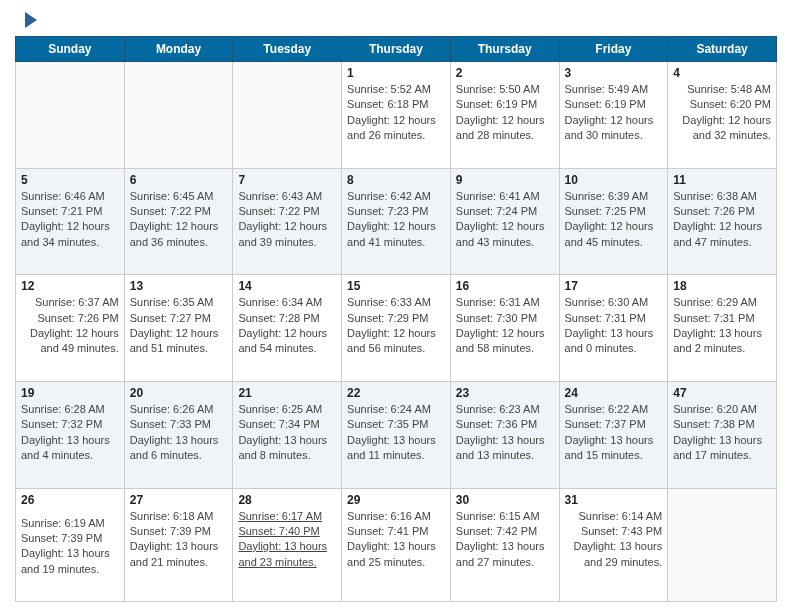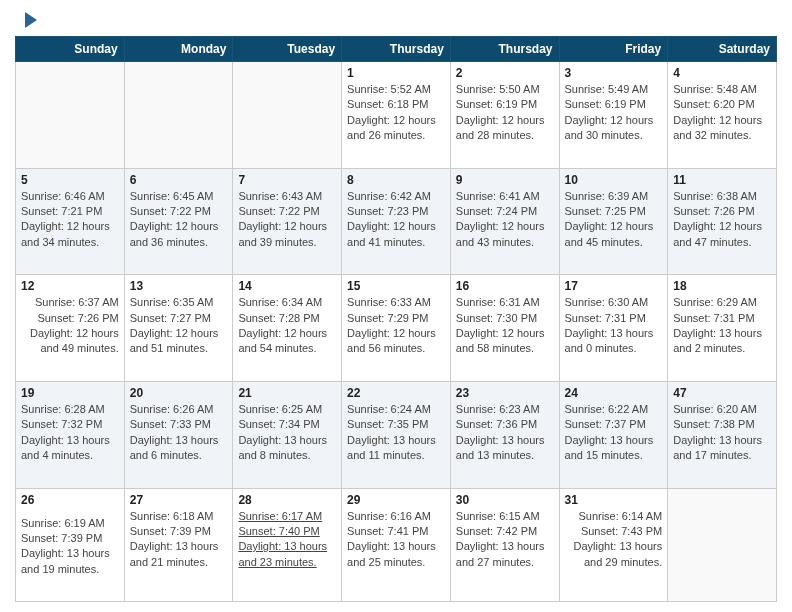--- a/index.html
+++ b/index.html
@@ -50,23 +50,23 @@
       margin-top: 2px;
     }
     .calendar {
       flex: 1;
       border: 1px solid #ccc;
       border-collapse: collapse;
       width: 100%;
       table-layout: fixed;
     }
     .calendar th {
-      background: #0c4a6e;
+      background: #0369a1;
       color: #fff;
-      text-align: right;
+      text-align: center;
       padding: 5px 6px;
       font-size: 12px;
       font-weight: bold;
       border: 1px solid #1e5276;
     }
     .calendar td {
       border: 1px solid #ccc;
       vertical-align: top;
       padding: 4px 5px;
       font-size: 9.5px;
@@ -147,21 +147,21 @@
           </td>
           <td>
             <div class="day-number">3</div>
             <div class="day-info" style="white-space: pre-line;">Sunrise: 5:49 AM
 Sunset: 6:19 PM
 Daylight: 12 hours
 and 30 minutes.</div>
           </td>
           <td>
             <div class="day-number">4</div>
-            <div class="day-info" style="white-space: pre-line;">Sunrise: 5:48 AM
+            <div class="day-info" style="white-space: pre-line; text-align: right;">Sunrise: 5:48 AM
 Sunset: 6:20 PM
 Daylight: 12 hours
 and 32 minutes.</div>
           </td>
         </tr>
         <tr class="row-alt">
           <td>
             <div class="day-number">5</div>
             <div class="day-info" style="white-space: pre-line;">Sunrise: 6:46 AM
 Sunset: 7:21 PM

